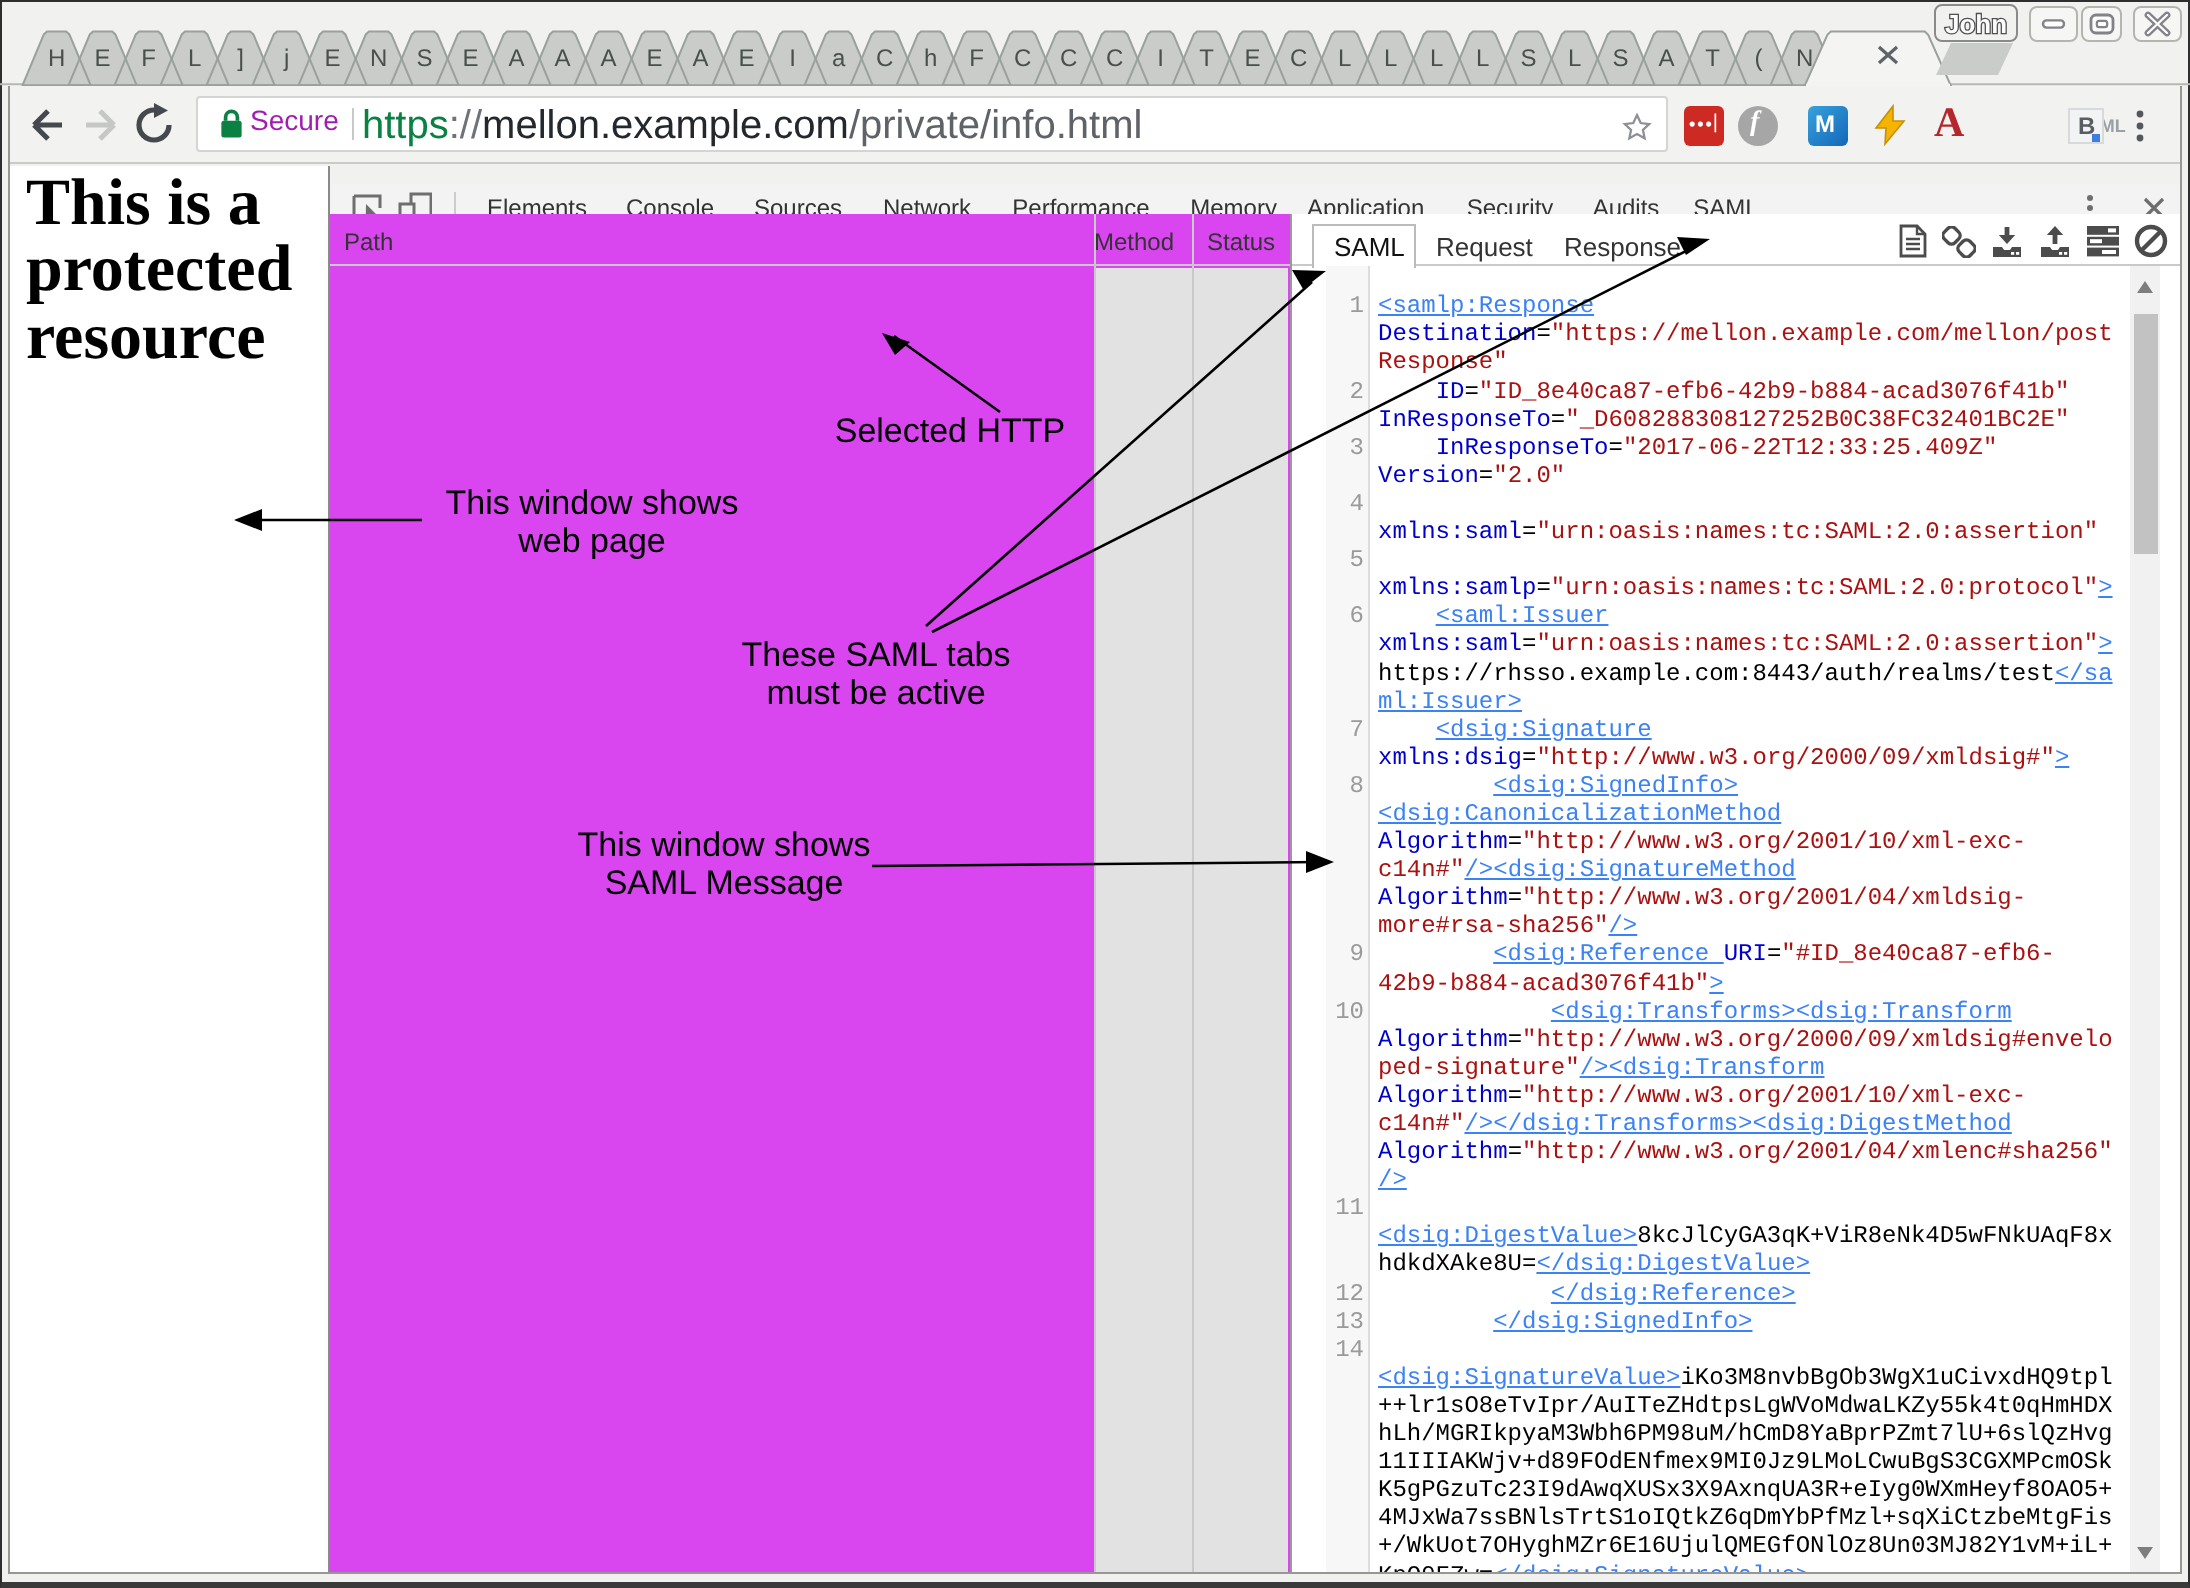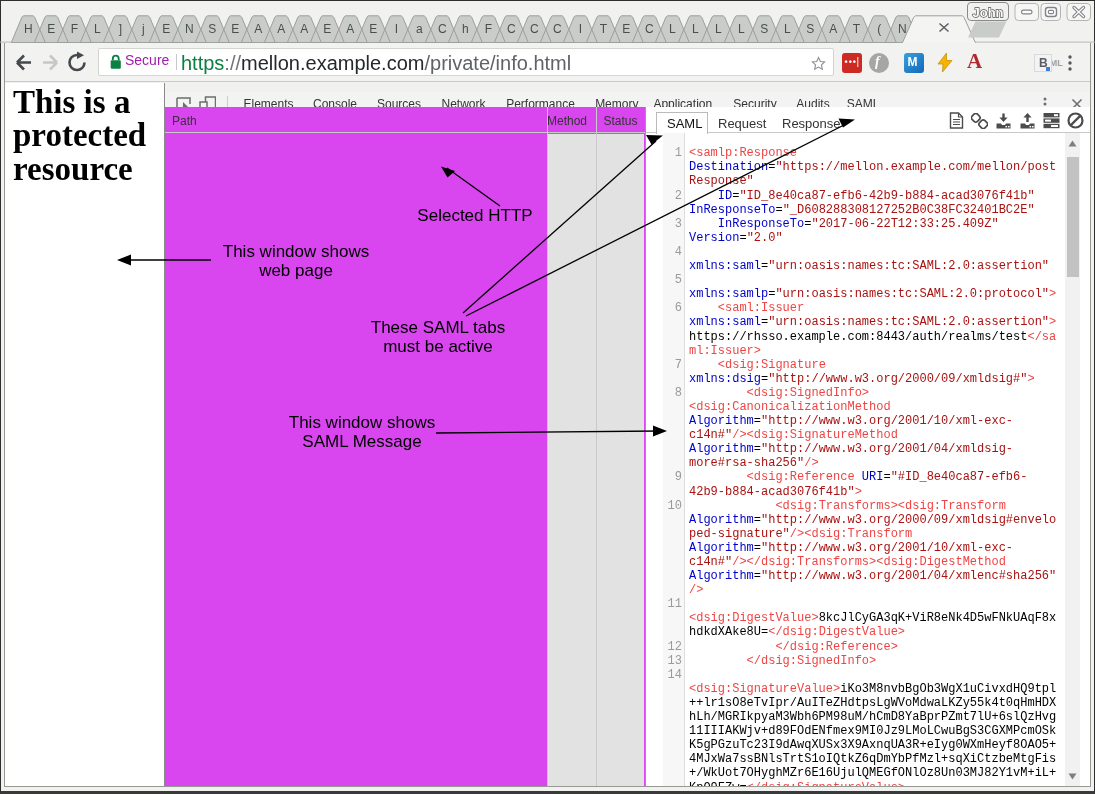--- a/index.html
+++ b/index.html
@@ -23,21 +23,21 @@
  .hdrtxt { position:absolute; top:7px; font-size:12px; color:#333; }
  .row { position:absolute; left:0; width:480px; height:20px; font-size:10.8px; font-weight:bold; }
  .pathc { position:absolute; left:7px; top:3.5px; white-space:nowrap; }
  .mcell { position:absolute; left:382px; width:49px; top:3.5px; text-align:center; }
  .scell { position:absolute; left:431px; width:49px; top:3.5px; text-align:center; }
  .gut, .code { position:absolute; font-family:"Liberation Mono", monospace; font-size:12px;
    line-height:14.1px; white-space:pre; }
  .gut { left:17px; top:39.8px; width:19px; text-align:right; color:#9a9a9a; }
  .code { left:43px; top:39.8px; color:#000; }
  .code i { font-style:normal; }
- .code i.t { color:#ef4444; }
+ .code i.t { color:#3b82f6;text-decoration:underline; }
  .code i.a { color:#0000cc; }
  .code i.s { color:#aa1111; }
  .ann { position:absolute; font-size:17px; line-height:19px; color:#000; text-align:center; }
  #divider { position:absolute; left:164px; top:82.5px; width:1px; height:703.5px; background:#8a8a8a; }
  #paneedge { position:absolute; left:645px; top:106.5px; width:1px; height:679.5px; background:#9a9a9a; }
  #cbottom { position:absolute; left:4px; top:786px; width:1087px; height:1px; background:#979794; }
  #cleft { position:absolute; left:4px; top:43px; width:1px; height:743px; background:#979794; }
  #cright { position:absolute; left:1090px; top:43px; width:1px; height:743px; background:#979794; }
 </style></head>
 <body>

